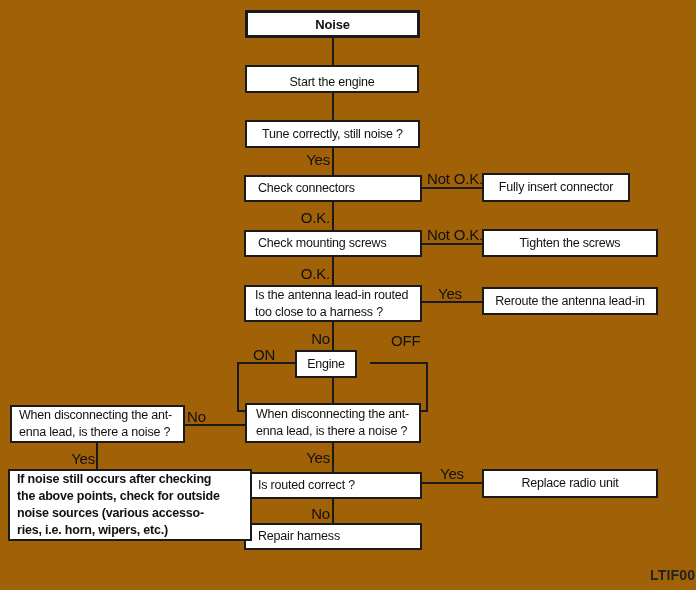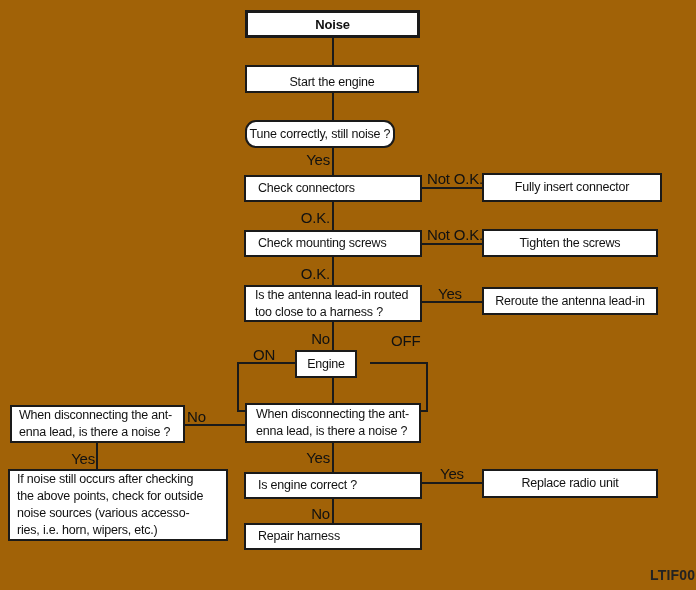--- a/index.html
+++ b/index.html
@@ -52,21 +52,21 @@
 <div id="page">
 
   <div class="box thick" style="left:245px;top:10px;width:175px;height:28px;">
     <span class="bold">Noise</span>
   </div>
 
   <div class="box" style="left:245px;top:65px;width:174px;height:28px;justify-content:flex-end;">
     <span>Start the engine</span>
   </div>
 
-  <div class="box" style="left:245px;top:120px;width:150px;height:28px;border-radius:11px;">
+  <div class="box" style="left:245px;top:120px;width:175px;height:28px;">
     <span>Tune correctly, still noise ?</span>
   </div>
 
   <div class="box left" style="left:244px;top:175px;width:178px;height:27px;">
     <span>Check connectors</span>
   </div>
 
   <div class="box left" style="left:244px;top:230px;width:178px;height:27px;">
     <span>Check mounting screws</span>
   </div>
@@ -79,49 +79,49 @@
   <div class="box" style="left:295px;top:350px;width:62px;height:28px;">
     <span>Engine</span>
   </div>
 
   <div class="box left" style="left:245px;top:403px;width:176px;height:40px;padding-left:9px;">
     <span class="ln">When disconnecting the ant-</span>
     <span class="ln">enna lead, is there a noise ?</span>
   </div>
 
   <div class="box left" style="left:244px;top:472px;width:178px;height:27px;">
-    <span>Is engine correct ?</span>
+    <span>Is routed correct ?</span>
   </div>
 
   <div class="box left" style="left:244px;top:523px;width:178px;height:27px;">
     <span>Repair harness</span>
   </div>
 
-  <div class="box" style="left:482px;top:173px;width:180px;height:29px;">
+  <div class="box" style="left:482px;top:173px;width:148px;height:29px;">
     <span>Fully insert connector</span>
   </div>
 
   <div class="box" style="left:482px;top:229px;width:176px;height:28px;">
     <span>Tighten the screws</span>
   </div>
 
   <div class="box" style="left:482px;top:287px;width:176px;height:28px;">
     <span>Reroute the antenna lead-in</span>
   </div>
 
   <div class="box" style="left:482px;top:469px;width:176px;height:29px;">
     <span>Replace radio unit</span>
   </div>
 
   <div class="box left" style="left:10px;top:405px;width:175px;height:38px;padding-left:7px;">
     <span class="ln">When disconnecting the ant-</span>
     <span class="ln">enna lead, is there a noise ?</span>
   </div>
 
-  <div class="box left" style="left:8px;top:469px;width:220px;height:72px;padding-left:7px;">
+  <div class="box left" style="left:8px;top:469px;width:244px;height:72px;padding-left:7px;font-weight:bold;">
     <span class="ln">If noise still occurs after checking</span>
     <span class="ln">the above points, check for outside</span>
     <span class="ln">noise sources (various accesso-</span>
     <span class="ln">ries, i.e. horn, wipers, etc.)</span>
   </div>
 
   <div class="vline" style="left:332px;top:38px;height:27px;"></div>
   <div class="vline" style="left:332px;top:93px;height:27px;"></div>
   <div class="vline" style="left:332px;top:148px;height:27px;"></div>
   <div class="vline" style="left:332px;top:202px;height:28px;"></div>

